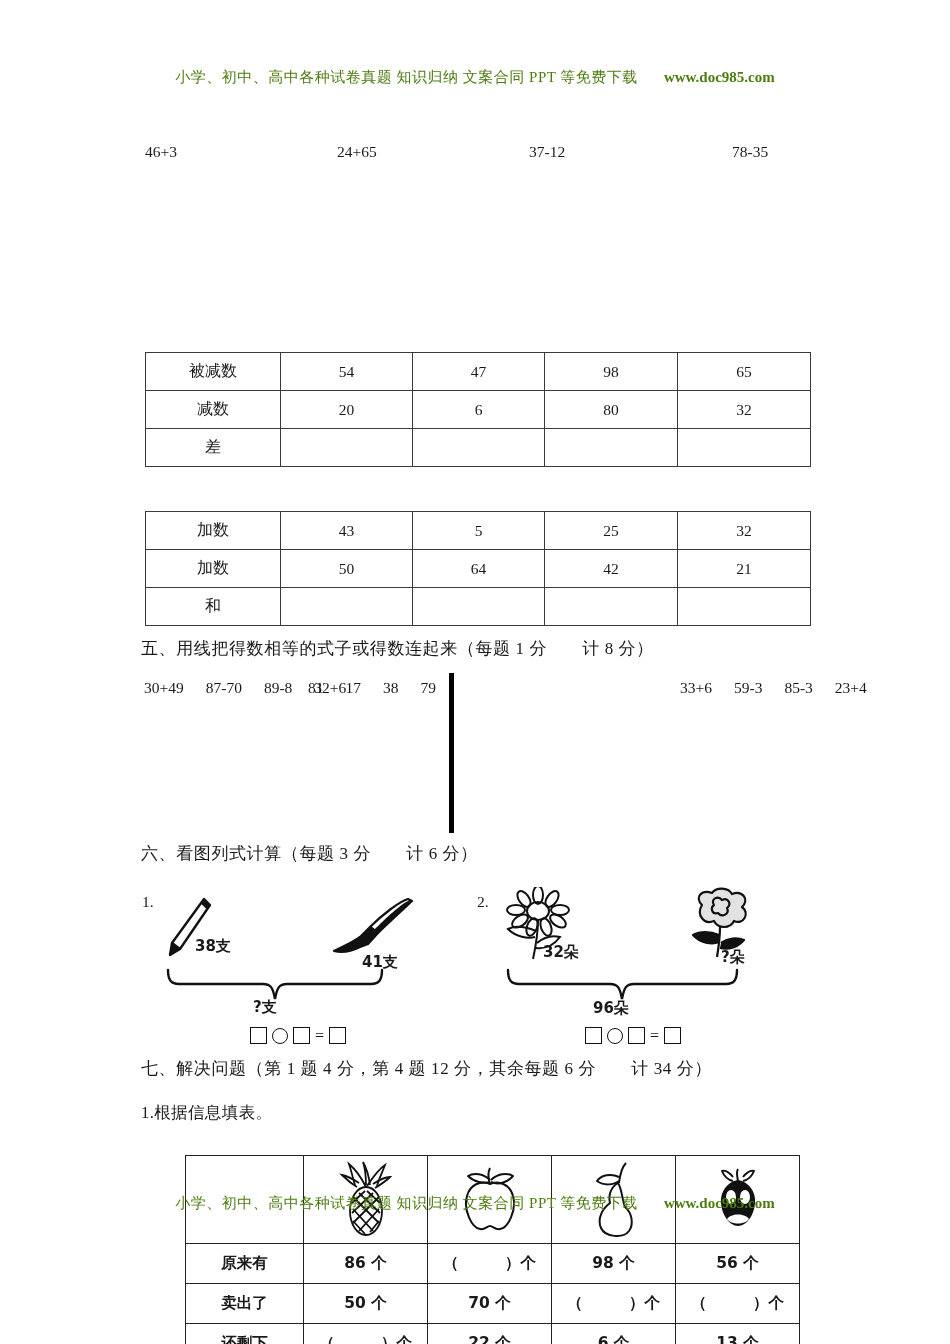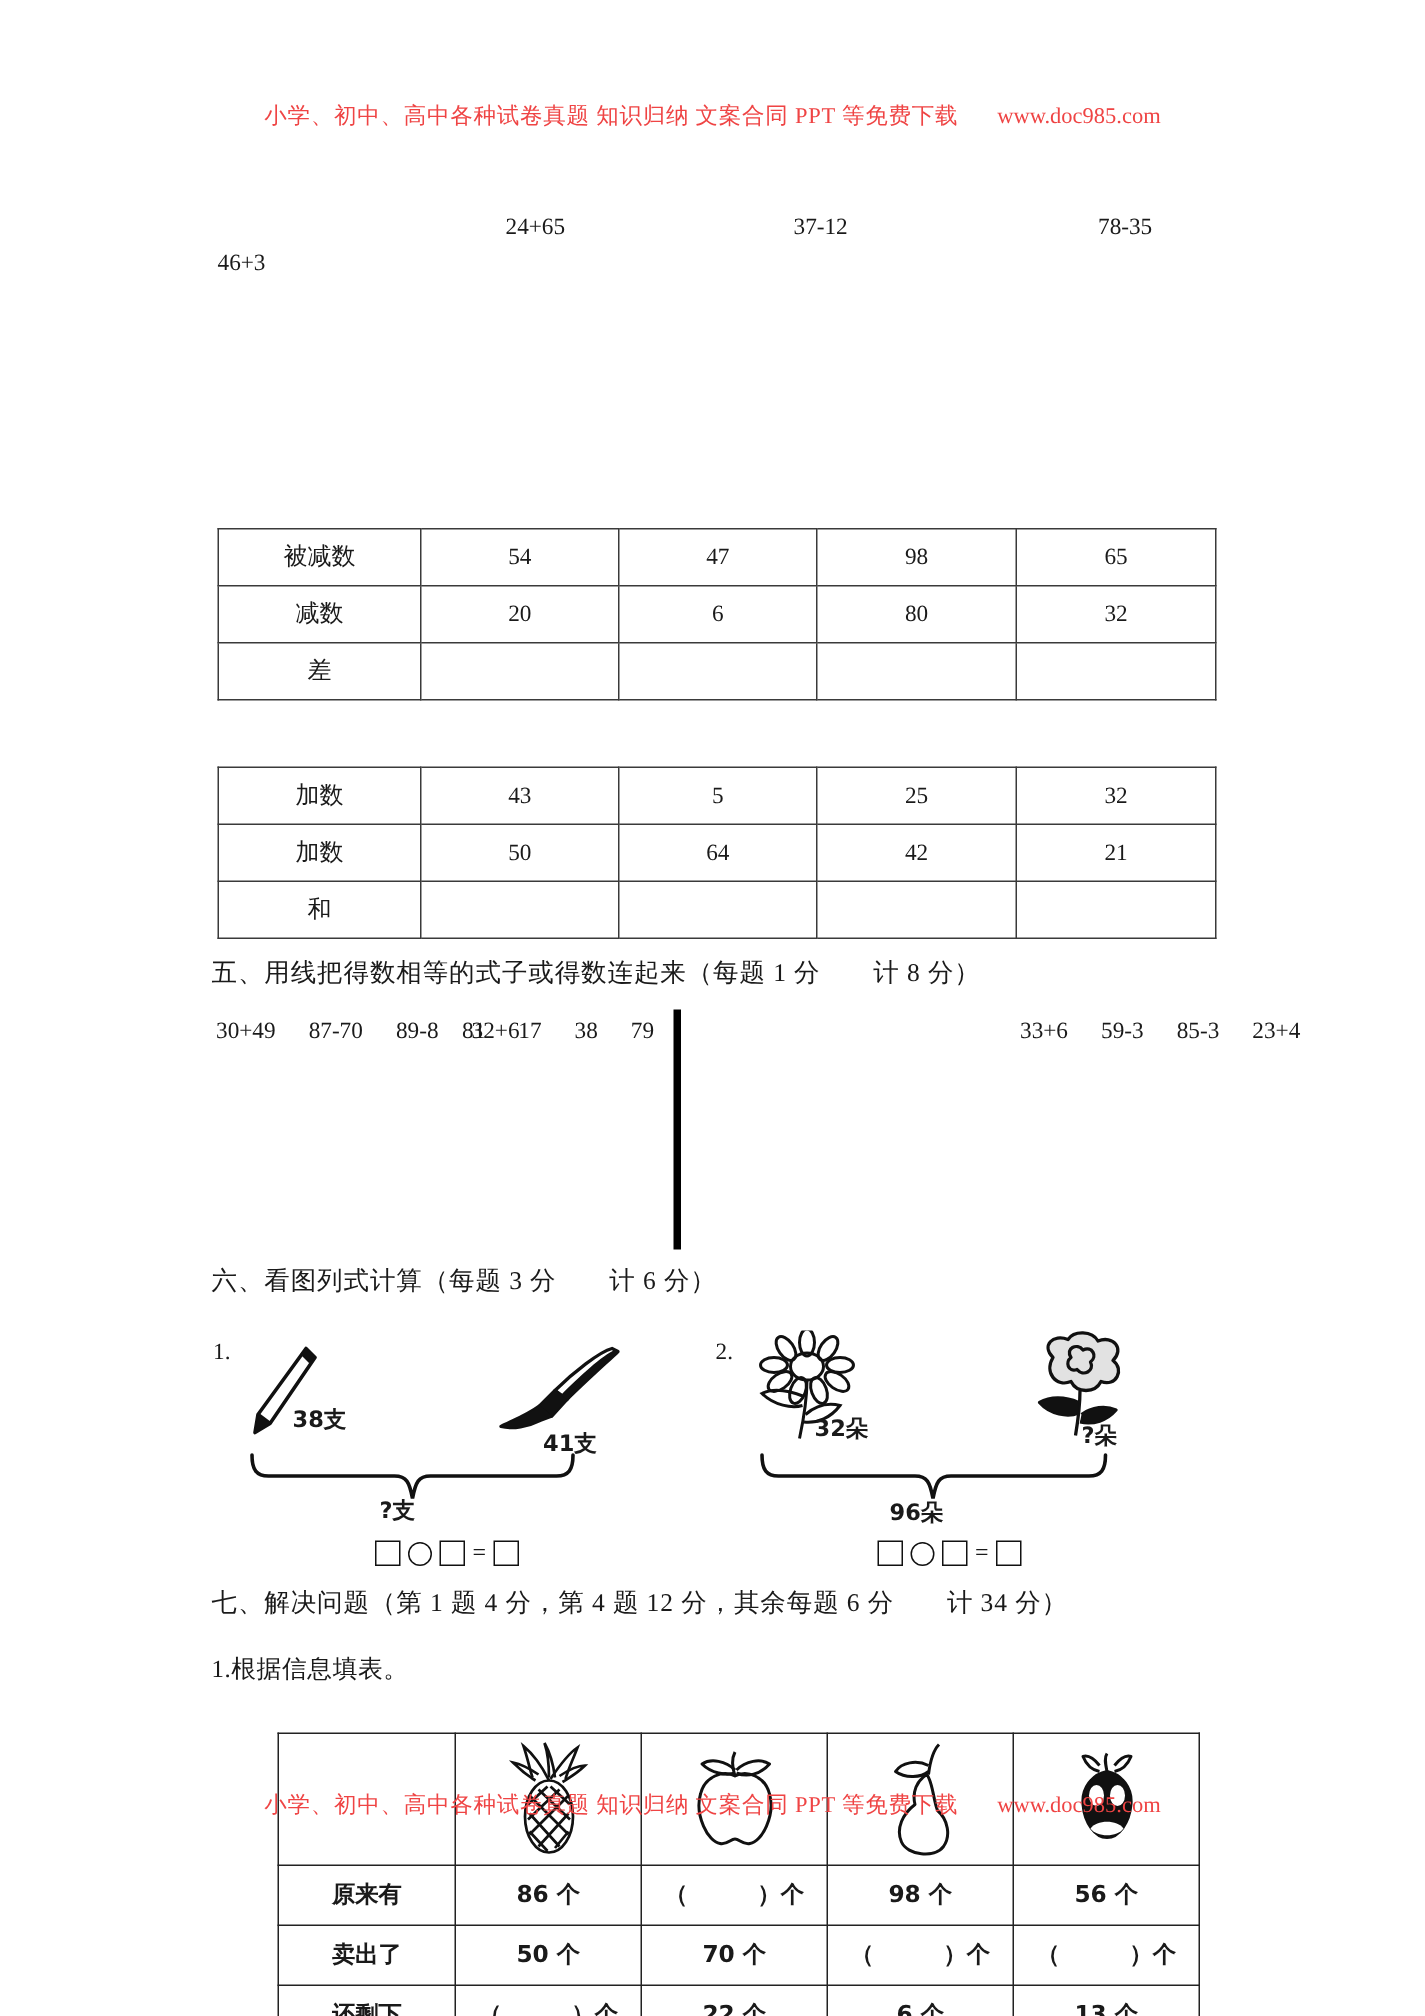--- a/index.html
+++ b/index.html
@@ -18,26 +18,26 @@
 
   
   .watermark {
     position: absolute;
     left: 0; right: 0;
     display: flex;
     justify-content: center;
     align-items: baseline;
     gap: 26px;
     font-size: 15px;
-    color: #ef4444;
+    color: #4d7c0f;
     letter-spacing: 0.5px;
     white-space: nowrap;
     z-index: 5;
   }
-  .watermark .wm-site { font-family: "Liberation Serif", serif; letter-spacing: 0; }
+  .watermark .wm-site { font-family: "Liberation Serif", serif; letter-spacing: 0; font-weight: bold; }
   .wm-top { top: 68px; }
   .wm-bottom { top: 1194px; }
 
   
   .heading {
     position: absolute;
     font-size: 17px;
     letter-spacing: 0.6px;
     white-space: nowrap;
   }
@@ -151,21 +151,21 @@
 <body>
 
 <div class="page">
 
   <div class="watermark wm-top">
     <span>小学、初中、高中各种试卷真题 知识归纳 文案合同 PPT 等免费下载</span>
     <span class="wm-site">www.doc985.com</span>
   </div>
 
   <div class="expr-row" style="left:145px; top:143px; width:665px;">
-    <span class="cell" style="width:192px;margin-top:24px;">46+3</span>
+    <span class="cell" style="width:192px;">46+3</span>
     <span class="cell" style="width:192px;">24+65</span>
     <span class="cell" style="width:203px;">37-12</span>
     <span class="cell">78-35</span>
   </div>
 
 
   <table class="grid" style="left:145px; top:352px; width:665px;">
     <colgroup>
       <col style="width:135px">
         <col style="width:132px">

